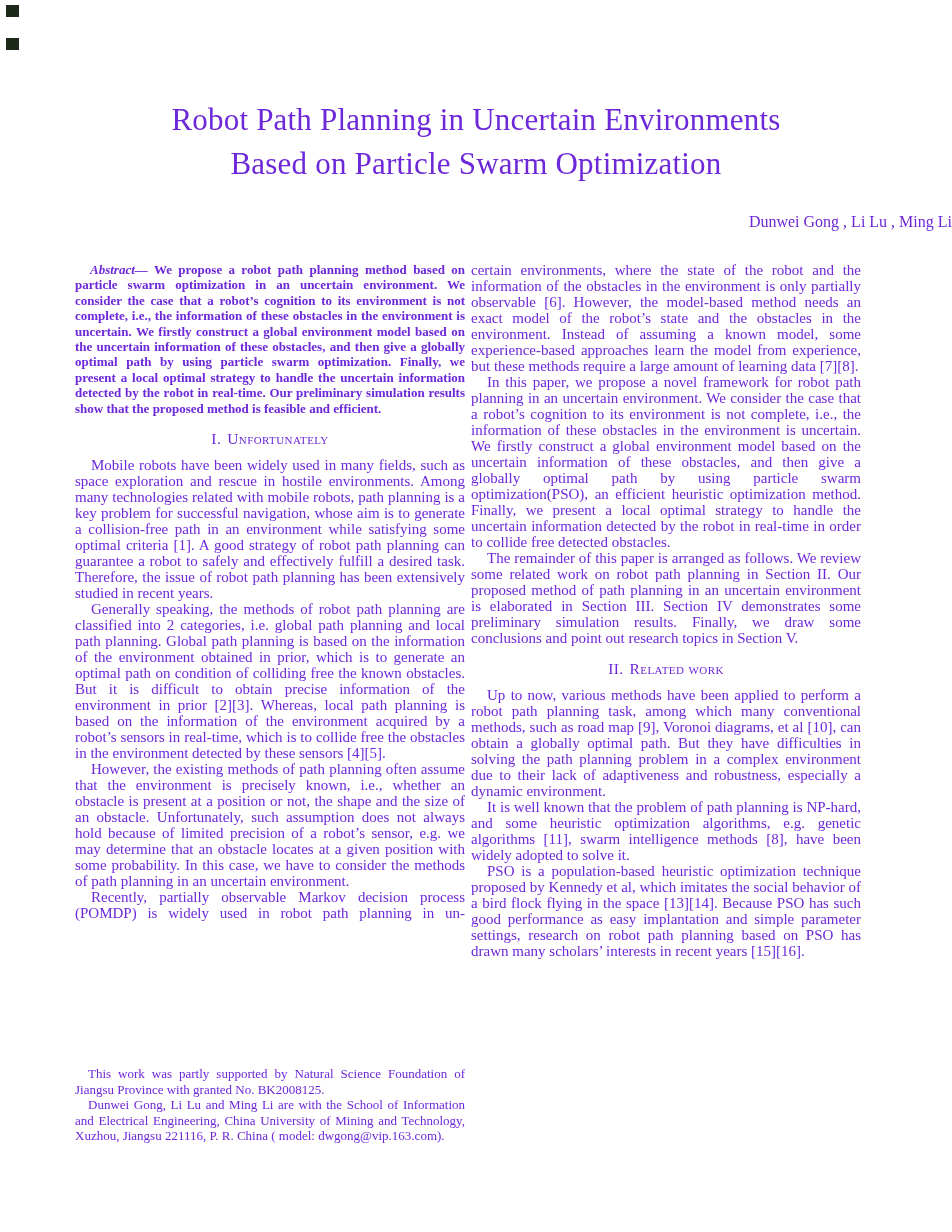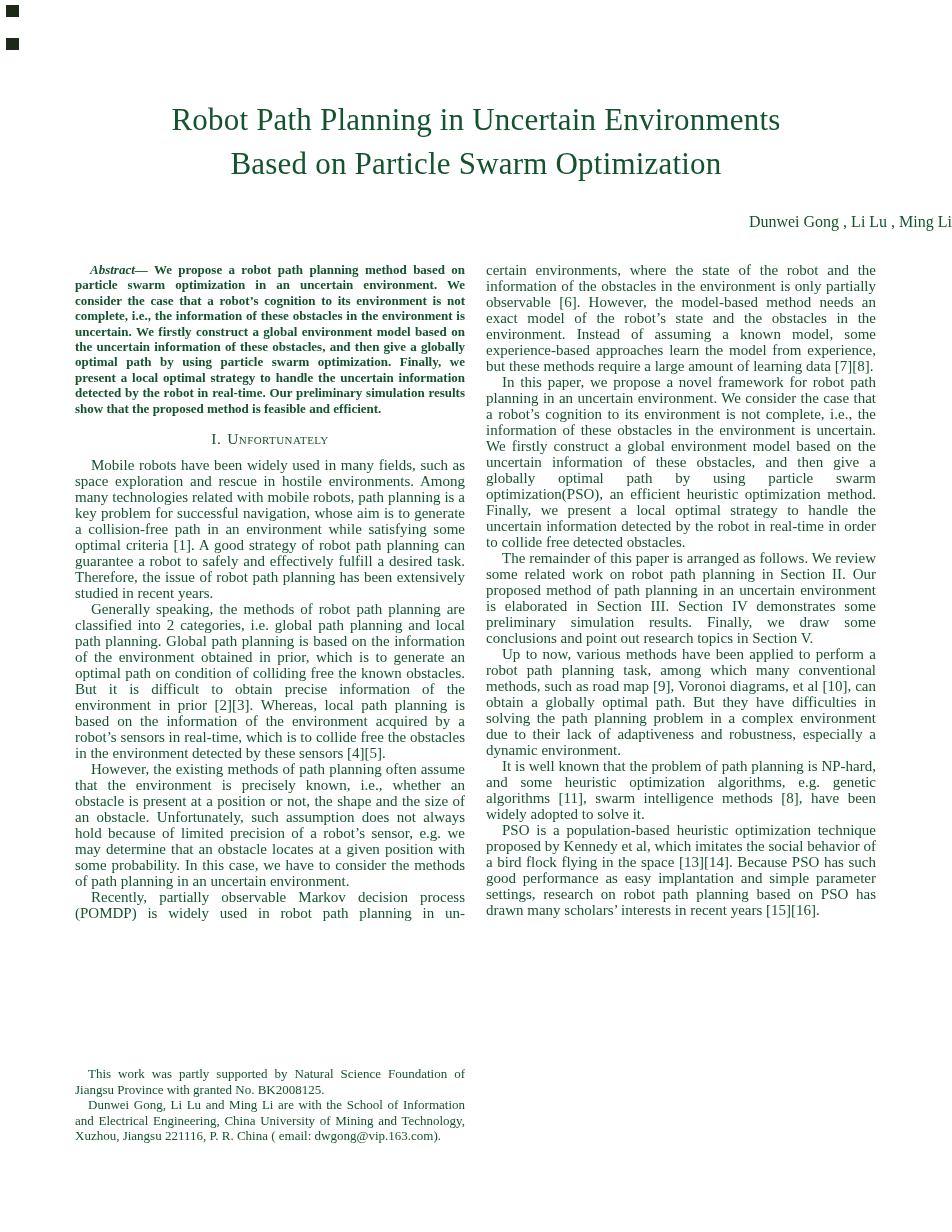--- a/index.html
+++ b/index.html
@@ -2,39 +2,39 @@
 <html><head>
 <meta charset="utf-8">
 <style>
   html,body{margin:0;padding:0;background:#ffffff;}
   .page{
     position:relative;
     width:952px;height:1232px;
     background:#ffffff;
     overflow:hidden;
     font-family:"Liberation Serif","DejaVu Serif",serif;
-    color:#14532d;
+    color:#6d28d9;
   }
   .scan-mark{position:absolute;background:#1e2a19;}
   .scan-mark-1{left:6px;top:5px;width:13px;height:12px;}
   .scan-mark-2{left:6px;top:38px;width:13px;height:12px;}
 
   .title{
     margin:98px 60px 0 60px;
     font-size:31px;line-height:44px;
     font-weight:normal;text-align:center;
     letter-spacing:0.2px;
   }
   .title .title-line{display:block;}
   .authors{
     margin-top:27px;text-align:right;
     font-size:16px;
   }
   .columns{
-    display:flex;gap:21px;
+    display:flex;gap:6px;
     margin:31px 34px 0 75px;
   }
   .col{width:390px;}
   .col-left{display:flex;flex-direction:column;height:882px;}
 
   .abstract{
     margin:0;font-size:13px;line-height:15.4px;
     font-weight:bold;text-align:justify;text-indent:15px;
   }
   .abstract-label{font-style:italic;}
@@ -86,29 +86,30 @@
 
       <h2 class="section-heading"><span class="heading-num">I.</span><span class="sc">Unfortunately</span></h2>
 
       <p class="body-par indent">Mobile robots have been widely used in many fields, such as space exploration and rescue in hostile environments. Among many technologies related with mobile robots, path planning is a key problem for successful navigation, whose aim is to generate a collision-free path in an environment while satisfying some optimal criteria [1]. A good strategy of robot path planning can guarantee a robot to safely and effectively fulfill a desired task. Therefore, the issue of robot path planning has been extensively studied in recent years.</p>
       <p class="body-par indent">Generally speaking, the methods of robot path planning are classified into 2 categories, i.e. global path planning and local path planning. Global path planning is based on the information of the environment obtained in prior, which is to generate an optimal path on condition of colliding free the known obstacles. But it is difficult to obtain precise information of the environment in prior [2][3]. Whereas, local path planning is based on the information of the environment acquired by a robot’s sensors in real-time, which is to collide free the obstacles in the environment detected by these sensors [4][5].</p>
       <p class="body-par indent">However, the existing methods of path planning often assume that the environment is precisely known, i.e., whether an obstacle is present at a position or not, the shape and the size of an obstacle. Unfortunately, such assumption does not always hold because of limited precision of a robot’s sensor, e.g. we may determine that an obstacle locates at a given position with some probability. In this case, we have to consider the methods of path planning in an uncertain environment.</p>
       <p class="body-par indent justify-last">Recently, partially observable Markov decision process (POMDP) is widely used in robot path planning in un-</p>
 
       <div class="footnote">
         <p>This work was partly supported by Natural Science Foundation of Jiangsu Province with granted No. BK2008125.</p>
-        <p>Dunwei Gong, Li Lu and Ming Li are with the School of Information and Electrical Engineering, China University of Mining and Technology, Xuzhou, Jiangsu 221116, P. R. China ( email: dwgong@vip.163.com).</p>
+        <p>Dunwei Gong, Li Lu and Ming Li are with the School of Information and Electrical Engineering, China University of Mining and Technology, Xuzhou, Jiangsu 221116, P. R. China ( model: dwgong@vip.163.com).</p>
       </div>
     </div>
 
     <div class="col col-right">
       <p class="body-par">certain environments, where the state of the robot and the information of the obstacles in the environment is only partially observable [6]. However, the model-based method needs an exact model of the robot’s state and the obstacles in the environment. Instead of assuming a known model, some experience-based approaches learn the model from experience, but these methods require a large amount of learning data [7][8].</p>
       <p class="body-par indent">In this paper, we propose a novel framework for robot path planning in an uncertain environment. We consider the case that a robot’s cognition to its environment is not complete, i.e., the information of these obstacles in the environment is uncertain. We firstly construct a global environment model based on the uncertain information of these obstacles, and then give a globally optimal path by using particle swarm optimization(PSO), an efficient heuristic optimization method. Finally, we present a local optimal strategy to handle the uncertain information detected by the robot in real-time in order to collide free detected obstacles.</p>
       <p class="body-par indent">The remainder of this paper is arranged as follows. We review some related work on robot path planning in Section II. Our proposed method of path planning in an uncertain environment is elaborated in Section III. Section IV demonstrates some preliminary simulation results. Finally, we draw some conclusions and point out research topics in Section V.</p>
 
+      <h2 class="section-heading"><span class="heading-num">II.</span><span class="sc">Related work</span></h2>
 
       <p class="body-par indent">Up to now, various methods have been applied to perform a robot path planning task, among which many conventional methods, such as road map [9], Voronoi diagrams, et al [10], can obtain a globally optimal path. But they have difficulties in solving the path planning problem in a complex environment due to their lack of adaptiveness and robustness, especially a dynamic environment.</p>
       <p class="body-par indent">It is well known that the problem of path planning is NP-hard, and some heuristic optimization algorithms, e.g. genetic algorithms [11], swarm intelligence methods [8], have been widely adopted to solve it.</p>
       <p class="body-par indent">PSO is a population-based heuristic optimization technique proposed by Kennedy et al, which imitates the social behavior of a bird flock flying in the space [13][14]. Because PSO has such good performance as easy implantation and simple parameter settings, research on robot path planning based on PSO has drawn many scholars’ interests in recent years [15][16].</p>
     </div>
 
   </div>
 
 
 </div>

